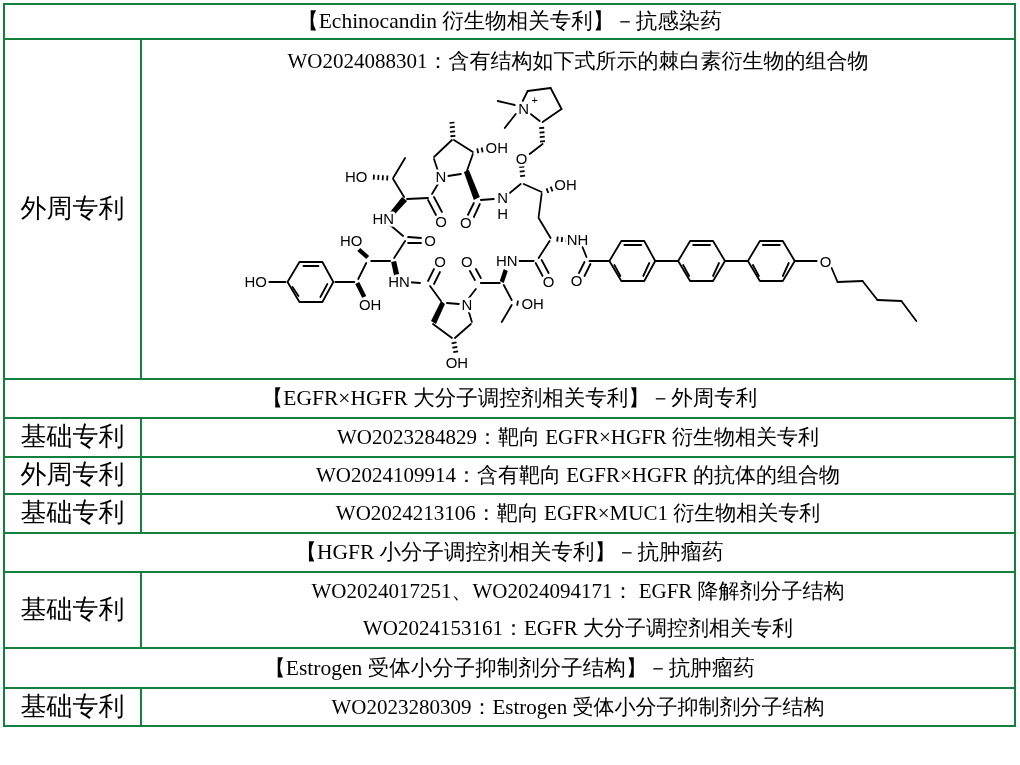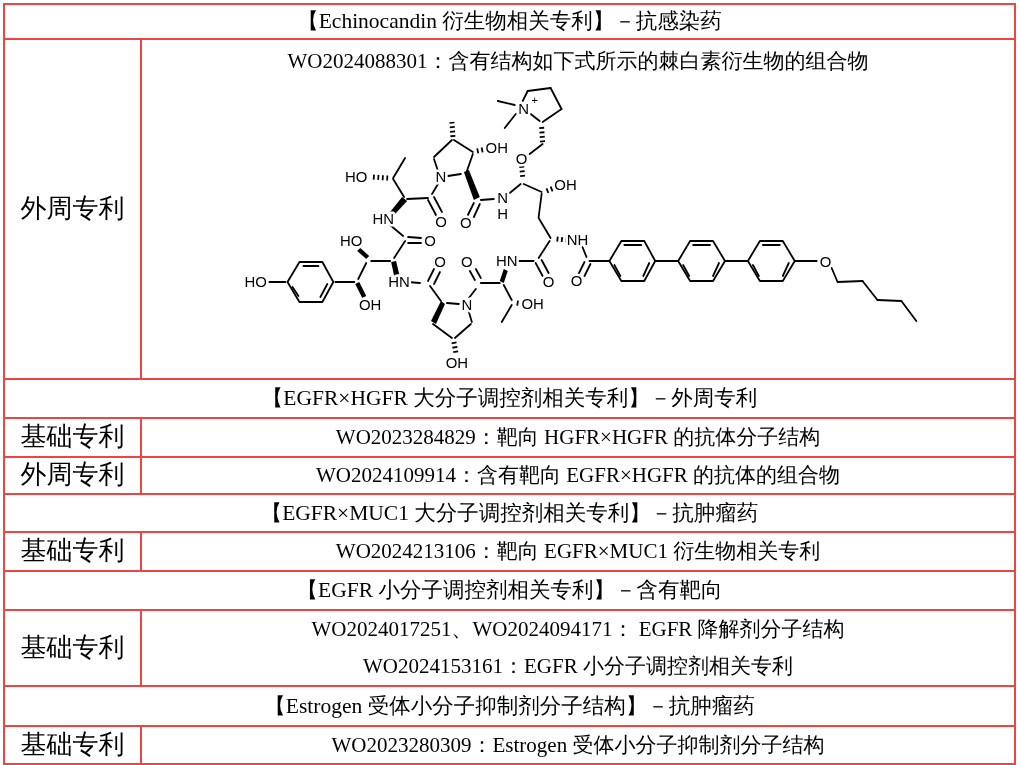--- a/index.html
+++ b/index.html
@@ -6,21 +6,21 @@
   body{
     width:1020px;height:765px;background:#ffffff;color:#000;
     font-family:"Liberation Serif","DejaVu Serif",serif;
     position:relative;overflow:hidden;
   }
   table.patent{
     position:absolute;left:3px;top:3px;width:1013px;
     border-collapse:collapse;table-layout:fixed;
   }
   td{
-    border:2px solid #ef4444;
+    border:2px solid #15803d;
     text-align:center;vertical-align:middle;
     padding:0;font-size:21px;line-height:1.25;
     overflow:hidden;white-space:nowrap;
   }
   td.rowlabel{font-size:26px;}
   td.headrow{font-size:21.5px;}
   .cell2{position:relative;width:100%;height:338px;}
   .cell2 .struct-title{
     position:absolute;left:0;top:8px;width:100%;text-align:center;font-size:21px;
   }
@@ -202,43 +202,40 @@
         </svg>
       </div>
     </td>
   </tr>
 
   <tr style="height:39px">
     <td colspan="2" class="headrow">【EGFR×HGFR 大分子调控剂相关专利】－外周专利</td>
   </tr>
   <tr style="height:39px">
     <td class="rowlabel">基础专利</td>
-    <td>WO2023284829：靶向 HGFR×HGFR 的抗体分子结构</td>
+    <td>WO2023284829：靶向 EGFR×HGFR 衍生物相关专利</td>
   </tr>
   <tr style="height:37px">
     <td class="rowlabel">外周专利</td>
     <td>WO2024109914：含有靶向 EGFR×HGFR 的抗体的组合物</td>
   </tr>
 
-  <tr style="height:38px">
-    <td colspan="2" class="headrow">【EGFR×MUC1 大分子调控剂相关专利】－抗肿瘤药</td>
-  </tr>
   <tr style="height:39px">
     <td class="rowlabel">基础专利</td>
     <td>WO2024213106：靶向 EGFR×MUC1 衍生物相关专利</td>
   </tr>
 
   <tr style="height:39px">
-    <td colspan="2" class="headrow">【EGFR 小分子调控剂相关专利】－含有靶向</td>
+    <td colspan="2" class="headrow">【HGFR 小分子调控剂相关专利】－抗肿瘤药</td>
   </tr>
   <tr style="height:75px">
     <td class="rowlabel">基础专利</td>
     <td>
       <span class="mline">WO2024017251、WO2024094171：  EGFR 降解剂分子结构</span>
-      <span class="mline">WO2024153161：EGFR 小分子调控剂相关专利</span>
+      <span class="mline">WO2024153161：EGFR 大分子调控剂相关专利</span>
     </td>
   </tr>
 
   <tr style="height:40px">
     <td colspan="2" class="headrow">【Estrogen 受体小分子抑制剂分子结构】－抗肿瘤药</td>
   </tr>
   <tr style="height:38px">
     <td class="rowlabel">基础专利</td>
     <td>WO2023280309：Estrogen 受体小分子抑制剂分子结构</td>
   </tr>

